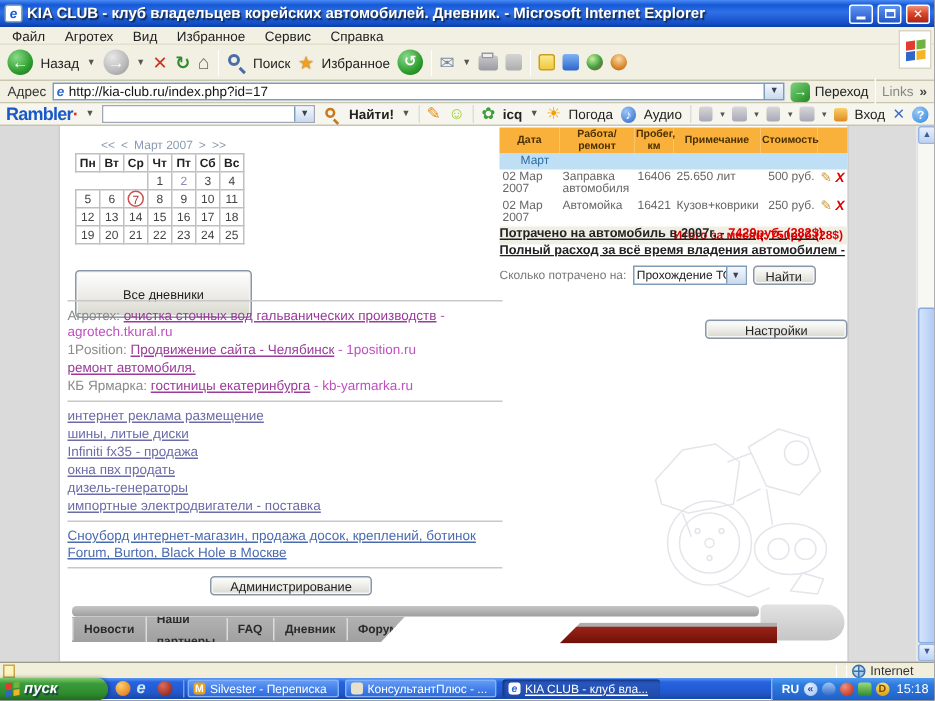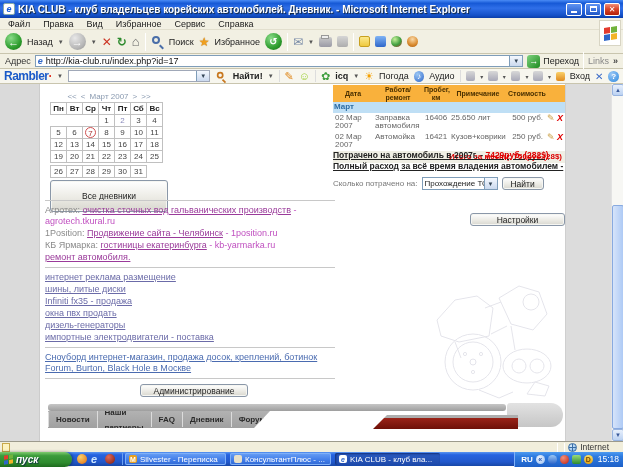--- a/index.html
+++ b/index.html
@@ -137,21 +137,21 @@
 .sponsor .sfx{color:#C050C0;}
 .tlinks div{color:#6B6BA8;text-decoration:underline;margin:0 0 1px 0;}
 .snow{color:#4A6BB0;text-decoration:underline;}
 .btn-admin{position:absolute;left:140px;top:300px;width:108px;height:13px;}
 
 
 .exp{position:absolute;left:333px;top:1px;width:232px;}
 .exp table{border-collapse:collapse;width:232px;table-layout:fixed;}
 .exp th{background:#F9B13C;color:#4A3000;font-size:7px;font-weight:bold;padding:1px 1px;text-align:center;line-height:7.5px;}
 .exp td{font-size:8px;color:#666;padding:1px 2px;vertical-align:top;line-height:8.5px;}
-.exp tr.monthrow td{background:#BFDFF5;color:#2E6DA4;font-weight:bold;font-size:8px;padding:1px 1px;}
+.exp tr.monthrow td{background:#BFDFF5;color:#2E6DA4;font-weight:normal;font-size:8px;padding:1px 14px;}
 .exp tr.totalrow td{background:#F0EFE5;color:#DD0000;font-weight:bold;text-align:right;font-size:8px;padding:2px 3px;}
 .exp .cost{text-align:right;white-space:nowrap;}
 .exp .icons{white-space:nowrap;text-align:right;}
 .edit-ic{color:#C89B3C;font-size:9px;}
 .del-ic{color:#E00000;font-weight:bold;font-style:italic;font-size:9px;}
 
 
 .totline{position:absolute;left:333px;width:232px;white-space:nowrap;overflow:hidden;font-size:8.5px;font-weight:bold;color:#222;text-decoration:underline;}
 .totline .red{color:#DD0000;}
 .t1{top:66px;} .t2{top:77px;}
@@ -209,21 +209,21 @@
 .task{height:12px;border-radius:2px;display:flex;align-items:center;gap:3px;padding:0 4px;margin-right:4px;
   background:linear-gradient(180deg,#69A0F5,#3F7BE8 60%,#3068D2);box-shadow:inset 0 0 0 1px #7FB0F8;
   color:#fff;font-size:8px;white-space:nowrap;overflow:hidden;}
 .task.active{background:linear-gradient(180deg,#2B5BC0,#1E4AAC);box-shadow:inset 1px 1px 2px #12307A;}
 .task .tic{width:8px;height:8px;border-radius:2px;flex:none;display:flex;align-items:center;justify-content:center;
   font-size:7px;font-weight:bold;color:#fff;}
 .task .tic.doc{background:#E8E0C8;color:#7A2A88;}
 .task .tic.m{background:#E8A020;}
 .task .tic.e{background:#fff;color:#2E66C9;font-style:italic;}
 .task span{overflow:hidden;text-overflow:ellipsis;}
-.t1w{width:101px;} .t2w{width:101px;} .t3w{width:105px;}
+.t1w{width:101px;} .t2w{width:101px;} .t3w{width:105px;text-decoration:underline;}
 .tray{margin-left:auto;height:15px;display:flex;align-items:center;gap:3px;padding:0 4px 0 6px;
   background:linear-gradient(180deg,#4E9BF0 0%,#2E7BE0 30%,#1E60C8 100%);border-left:1px solid #7FB0F8;}
 .tray .ru{color:#fff;font-weight:bold;font-size:8px;}
 .tray .hidebtn{width:9px;height:9px;border-radius:50%;background:radial-gradient(circle at 35% 30%,#EAF2FE,#9CC0F0);
   color:#1E50B0;font-size:7px;line-height:9px;text-align:center;font-weight:bold;}
 .tray .tic2{width:9px;height:9px;border-radius:2px;}
 .tic2.blue{background:linear-gradient(#9CC8F5,#2E66C9);border-radius:50%;}
 .tic2.red{background:radial-gradient(circle at 35% 30%,#F0907A,#C02010);border-radius:50%;}
 .tic2.green{background:linear-gradient(#9ADB7A,#2E8B2E);}
 .tic2.yd{background:linear-gradient(#FAE06A,#E0A010);color:#7A4A00;font-size:7px;font-weight:bold;line-height:9px;text-align:center;border-radius:50%;}
@@ -241,21 +241,21 @@
         <i></i>
       </div>
     <div class="winbtn rest">
         <i></i>
       </div>
     <div class="winbtn close">✕</div>
   </div>
 
   <div class="menubar" id="menu-items">
       <span>Файл</span>
-      <span>Правка</span>
+      <span>Агротех</span>
       <span>Вид</span>
       <span>Избранное</span>
       <span>Сервис</span>
       <span>Справка</span>
     </div>
   <div class="throbber">
     <span class="flag">
         <i class="r"></i>
         <i class="g"></i>
         <i class="b"></i>
@@ -405,41 +405,32 @@
               <td>20</td>
               <td>21</td>
               <td>22</td>
               <td>23</td>
               <td>24</td>
               <td>25</td>
             </tr>
             <tr class="weekgap">
               <td class="empty"></td>
             </tr>
-            <tr>
-              <td>26</td>
-              <td>27</td>
-              <td>28</td>
-              <td>29</td>
-              <td>30</td>
-              <td>31</td>
-              <td class="empty"></td>
-            </tr>
           </tbody>
         </table>
     </div>
     <div class="xpbtn btn-alldiaries">Все дневники</div>
 
     <div class="leftcol">
       <hr>
       <div id="sponsor-block">
           <div class="sponsor"><span class="pl">Агротех: </span><a>очистка сточных вод гальванических производств</a><span class="sfx"> - agrotech.tkural.ru</span></div>
           <div class="sponsor"><span class="pl">1Position: </span><a>Продвижение сайта - Челябинск</a><span class="sfx"> - 1position.ru</span></div>
+          <div class="sponsor"><a>ремонт автомобиля.</a></div>
           <div class="sponsor"><span class="pl">КБ Ярмарка: </span><a>гостиницы екатеринбурга</a><span class="sfx"> - kb-yarmarka.ru</span></div>
-          <div class="sponsor"><a>ремонт автомобиля.</a></div>
         </div>
       <hr>
       <div class="tlinks" id="text-links">
           <div>интернет реклама размещение</div>
           <div>шины, литые диски</div>
           <div>Infiniti fx35 - продажа</div>
           <div>окна пвх продать</div>
           <div>дизель-генераторы</div>
           <div>импортные электродвигатели - поставка</div>
         </div>

